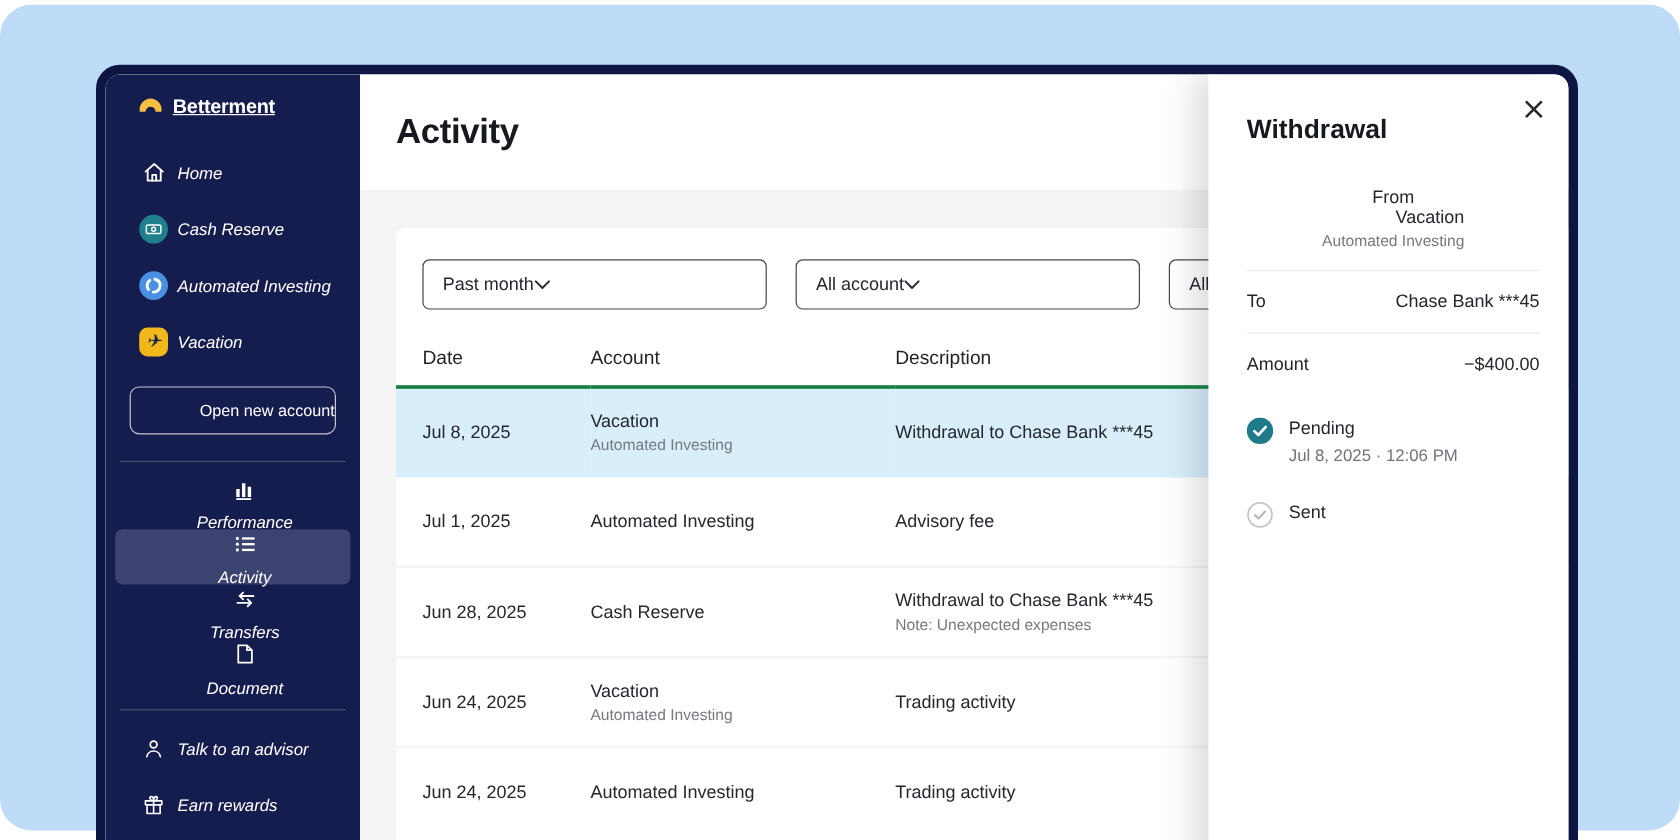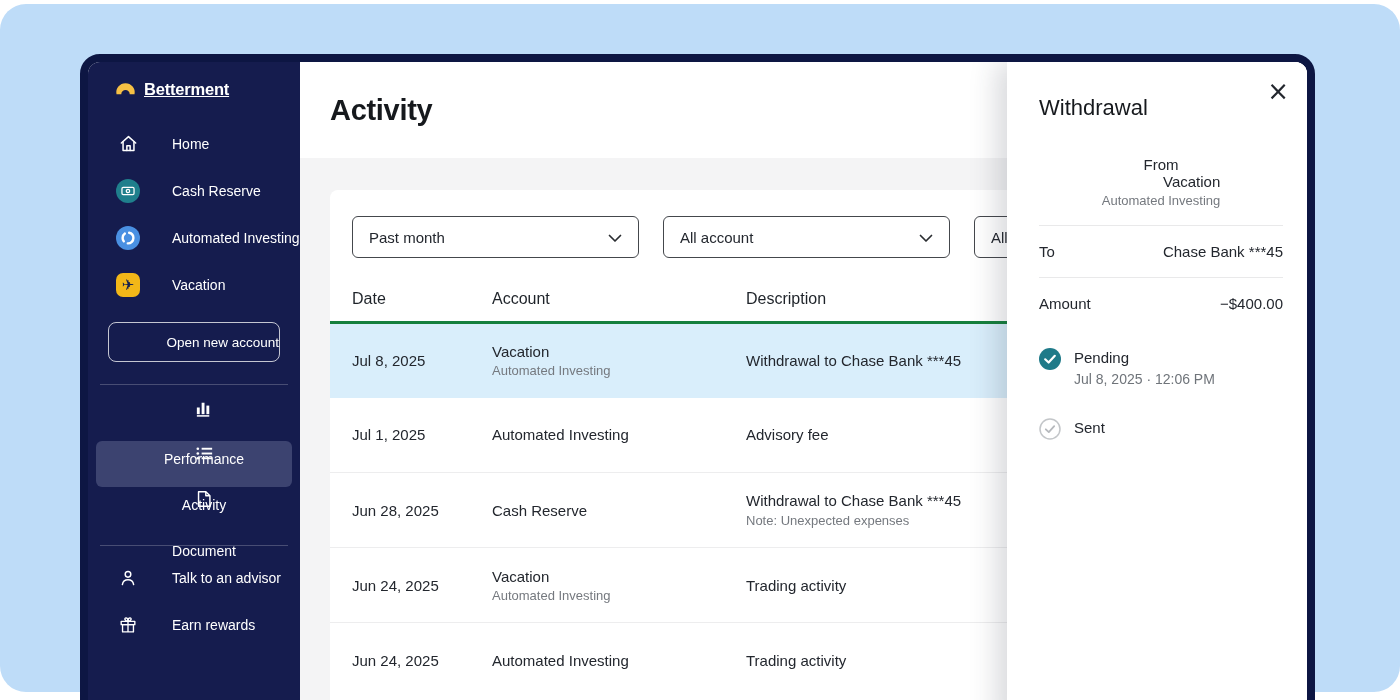--- a/index.html
+++ b/index.html
@@ -12,22 +12,22 @@
   .app-window { position:absolute; left:80px; top:54px; width:1235px; height:680px;
                 border:8px solid #0d1643; border-radius:20px; background:#ffffff;
                 overflow:hidden; display:flex; }
 
   
   .sidebar { width:212px; background:#151c4e; color:#ffffff; flex-shrink:0;
              display:flex; flex-direction:column; }
   .logo-row { display:flex; align-items:center; gap:7px; padding:16px 0 0 26px; height:38px; }
   .logo-text { font-size:16.5px; font-weight:700; letter-spacing:-0.2px;text-decoration:underline; }
   .nav-group { margin-top:20px; }
-  .nav-item { display:flex; align-items:center; gap:32px; height:47px; padding-left:28px;
-              font-size:14px; cursor:pointer; }
+  .nav-item { display:flex; align-items:center; gap:8px; height:47px; padding-left:28px;
+              font-size:14px; cursor:pointer;font-style:italic; }
   .nav-item .ic { width:24px; height:24px; display:flex; align-items:center; justify-content:center; flex-shrink:0; }
   .nav-item.mid { height:46px; margin:0 8px; padding-left:20px; border-radius:6px;flex-direction:column; }
   .nav-item.selected { background:#3c4370; }
   .badge-circle { width:24px; height:24px; border-radius:50%; display:flex; align-items:center; justify-content:center; }
   .badge-teal { background:#1f7f8c; }
   .badge-blue { background:#4a90e2; }
   .badge-yellow { width:24px; height:24px; border-radius:7px; background:#f2b718;
                   display:flex; align-items:center; justify-content:center;
                   color:#14204e; font-size:15px; line-height:1; }
   .open-account-btn { margin:14px 20px 0 20px; height:40px; border:1px solid rgba(255,255,255,0.75);
@@ -37,21 +37,21 @@
   .side-divider.low { margin:12px 12px 8px 12px; }
 
   
   .main { flex:1; position:relative; background:#f4f4f5; min-width:0; }
   .main-header { height:96px; background:#ffffff; display:flex; align-items:center; padding-left:30px; }
   .page-title { font-size:29px; font-weight:700; color:#16191d; letter-spacing:-0.3px; }
 
   .content-card { margin:32px 0 0 30px; background:#ffffff; border-radius:8px 0 0 0; min-height:560px; }
   .filters-row { display:flex; gap:24px; padding:26px 0 10px 22px; }
   .select-box { width:287px; height:42px; border:1px solid #44474c; border-radius:6px;
-                background:#ffffff; display:flex; align-items:center; justify-content:space-between;
+                background:#ffffff; display:flex; align-items:center; justify-content:flex-start;
                 padding:0 16px; font-size:15px; color:#23272e; cursor:pointer; flex-shrink:0; }
 
   table.activity { border-collapse:collapse; width:100%; margin-top:8px; }
   table.activity th { text-align:left; font-size:16px; font-weight:400; color:#1e2329;
                       padding:14px 0 13px 0; border-bottom:3px solid #15803d; }
   table.activity td { font-size:15px; color:#23272e; padding:0; height:75px; vertical-align:middle;
                       border-top:1px solid #ededee; }
   table.activity tr.first td { border-top:none; }
   .col-date  { width:162px; padding-left:22px !important; }
   .col-acct  { width:254px; }
@@ -59,21 +59,21 @@
   tr.row-selected + tr td { border-top:none; }
   .sub-line { font-size:13px; color:#75797f; margin-top:3px; }
   .note-line { font-size:13px; color:#75797f; margin-top:4px; }
 
   
   .side-panel { position:absolute; top:0; right:0; bottom:0; width:300px; background:#ffffff;
                 box-shadow:-10px 0 26px rgba(40,45,60,0.18); padding:0 24px 0 32px; z-index:5; }
   .panel-close { position:absolute; top:16px; right:18px; font-size:26px; line-height:1;
                  color:#23272e; background:none; border:none; cursor:pointer;
                  font-family:"DejaVu Sans", sans-serif; }
-  .panel-title { margin-top:33px; font-size:22px; font-weight:400; color:#16191d; }
+  .panel-title { margin-top:33px; font-size:22px; font-weight:700; color:#16191d; }
   .detail-row { display:flex; justify-content:space-between; align-items:center; padding:17px 0; }
   .detail-row.bordered { border-bottom:1px solid #e9e9ea; }
   .detail-row:first-of-type { margin-top:18px;flex-direction:column; }
   .d-label { font-size:15px; color:#23272e; }
   .d-value { font-size:15px; color:#23272e; text-align:right; }
   .timeline { margin-top:18px; }
   .tl-item { display:flex; gap:13px; align-items:flex-start; }
   .tl-item + .tl-item { margin-top:30px; }
   .tl-icon { width:22px; height:22px; flex-shrink:0; margin-top:1px; }
   .tl-label { font-size:15px; color:#23272e; padding-top:2px; }
@@ -157,20 +157,31 @@
               <rect x="8" y="5" width="11" height="2"></rect>
             <circle cx="4" cy="11" r="1.4"></circle>
               <rect x="8" y="10" width="11" height="2"></rect>
             <circle cx="4" cy="16" r="1.4"></circle>
               <rect x="8" y="15" width="11" height="2"></rect>
           </svg>
         </span>
         <span>Activity</span>
       </div>
 
+      <div class="nav-item mid">
+        <span class="ic">
+          <svg width="21" height="21" viewBox="0 0 22 22" fill="none" stroke="#ffffff" stroke-width="1.6" stroke-linecap="round" stroke-linejoin="round">
+            <path d="M18 8 H6"></path>
+              <path d="M9 5 L6 8 L9 11"></path>
+            <path d="M4 14 H16"></path>
+              <path d="M13 11 L16 14 L13 17"></path>
+          </svg>
+        </span>
+        <span>Transfers</span>
+      </div>
 
       <div class="nav-item mid">
         <span class="ic">
           <svg width="20" height="20" viewBox="0 0 22 22" fill="none" stroke="#ffffff" stroke-width="1.6" stroke-linejoin="round">
             <path d="M5 3 H13 L17.5 7.5 V19 H5 Z"></path>
             <path d="M13 3 V7.5 H17.5"></path>
           </svg>
         </span>
         <span>Document</span>
       </div>

